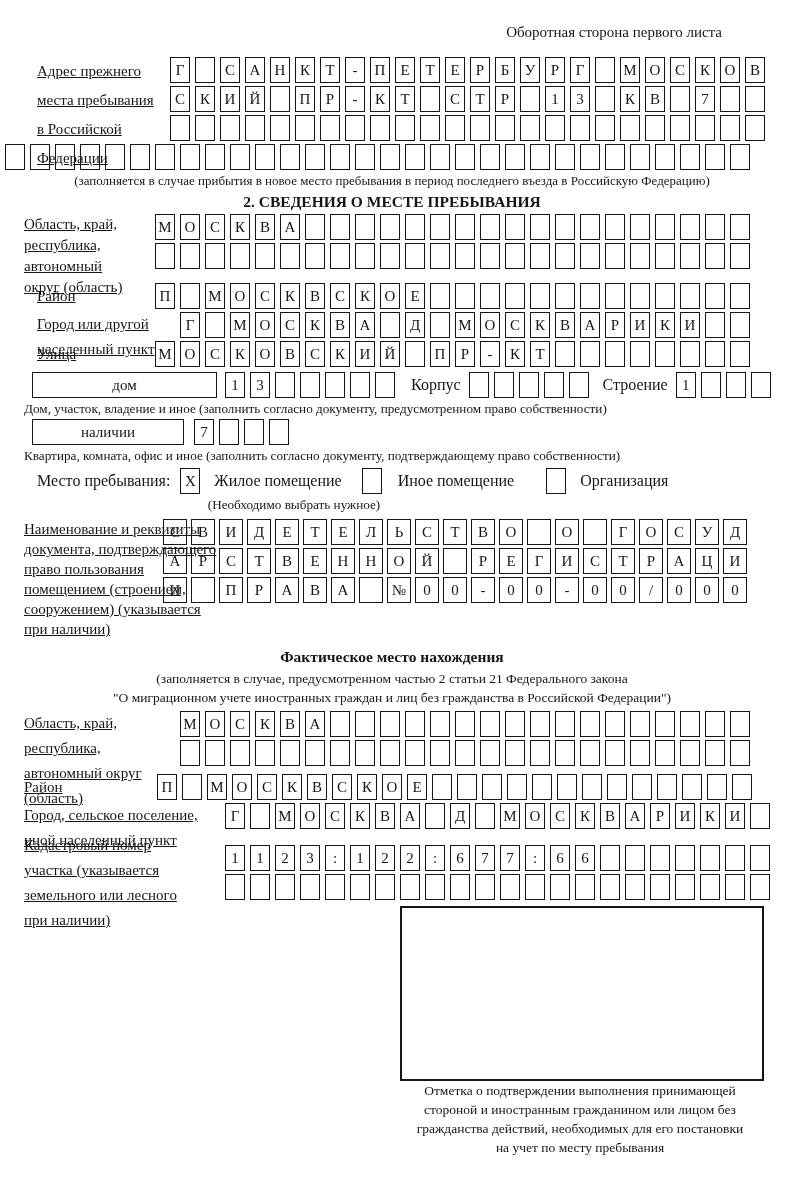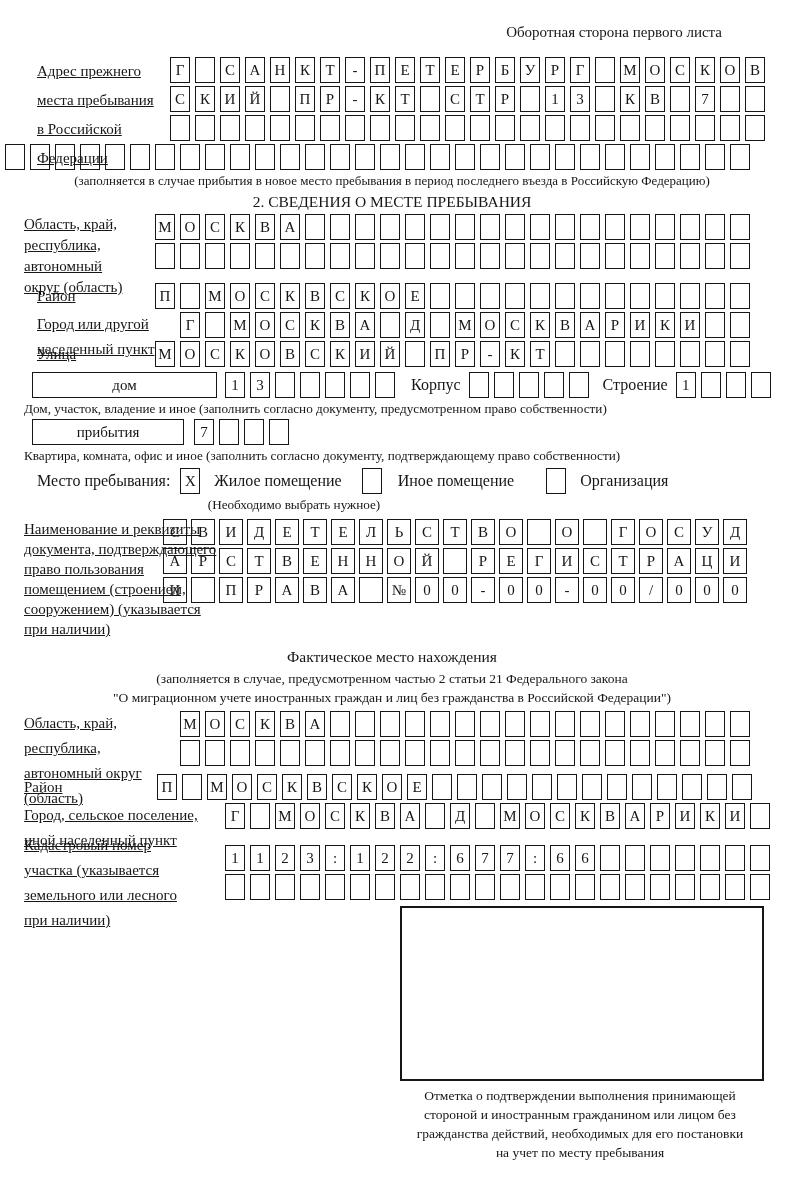--- a/index.html
+++ b/index.html
@@ -20,33 +20,33 @@
   .fblock{position:relative;}
   .flabel{position:absolute;left:0;top:0;font-size:15px;white-space:nowrap;text-decoration:underline;}
   .flabel.i13{left:13px;}
   .lh29 div{line-height:29px;}
   .lh21 div{line-height:21px;}
   .lh20 div{line-height:20px;}
   .lh25 div{line-height:25px;}
   .one{line-height:26px;}
 
   .note{font-size:13px;line-height:15px;text-align:center;margin:2px 0;}
-  .sec-title{font-size:15.5px;font-weight:normal;text-align:center;
+  .sec-title{font-size:15.5px;font-weight:bold;text-align:center;
              line-height:20px;margin:4px 0 2px 0;}
   .cap{font-size:13.2px;line-height:16px;margin:2px 0;}
 
   
   .inline-row{display:flex;align-items:flex-start;margin-bottom:3px;}
   .wbox{box-sizing:border-box;border:1.8px solid #161616;height:26px;
         display:flex;align-items:center;justify-content:center;font-size:15px;flex:none;}
   .ilab{font-size:16px;line-height:26px;flex:none;}
 
   .stamp-box{box-sizing:border-box;border:2px solid #161616;width:364px;height:175px;
              margin-left:376px;margin-top:6px;background:#fff;}
-  .stamp-cap{width:440px;margin-left:336px;margin-top:5px;text-align:center;
+  .stamp-cap{width:440px;margin-left:336px;text-align:center;
              font-size:13.5px;line-height:19px;}
   .center-note{font-size:13.5px;line-height:19px;text-align:center;}
 </style>
 </head>
 <body>
 
 <div class="page">
 
   <div class="hdr">Оборотная сторона первого листа</div>
 
@@ -348,21 +348,21 @@
     <div class="brow" style="margin-left:8px;margin-bottom:0">
         <span class="box">1</span>
         <span class="box"></span>
         <span class="box"></span>
         <span class="box"></span>
       </div>
   </div>
   <div class="cap">Дом, участок, владение и иное (заполнить согласно документу, предусмотренном право собственности)</div>
 
   <div class="inline-row" style="margin-left:8px">
-    <div class="wbox" style="width:152px">прибытия</div>
+    <div class="wbox" style="width:152px">наличии</div>
     <div class="brow" style="margin-left:10px;margin-bottom:0">
         <span class="box">7</span>
         <span class="box"></span>
         <span class="box"></span>
         <span class="box"></span>
       </div>
   </div>
   <div class="cap">Квартира, комната, офис и иное (заполнить согласно документу, подтверждающему право собственности)</div>
 
   <div class="inline-row" style="margin-left:13px;margin-top:4px">

